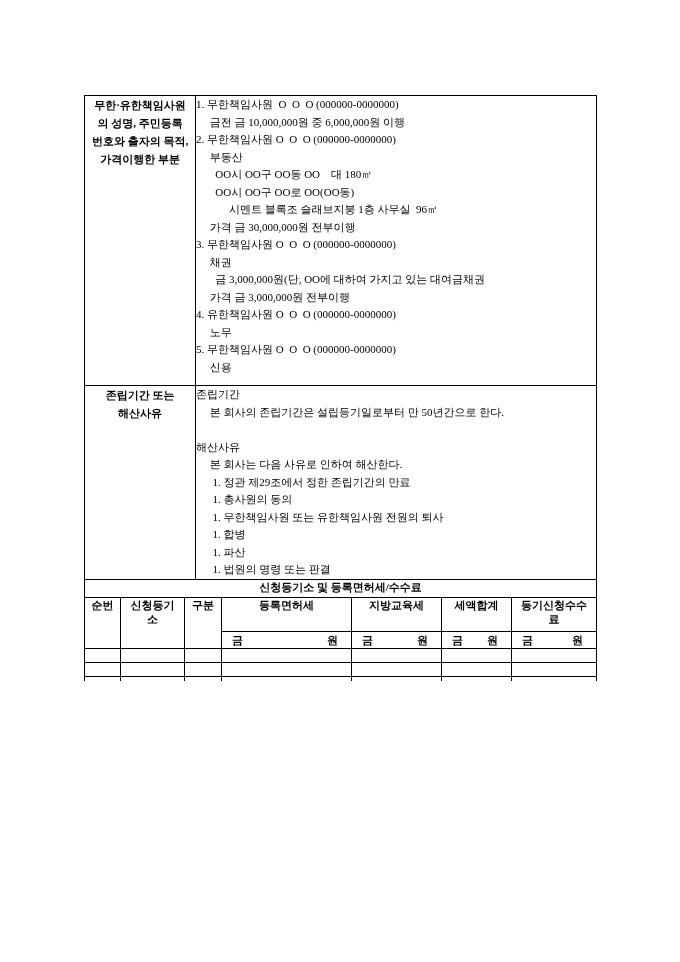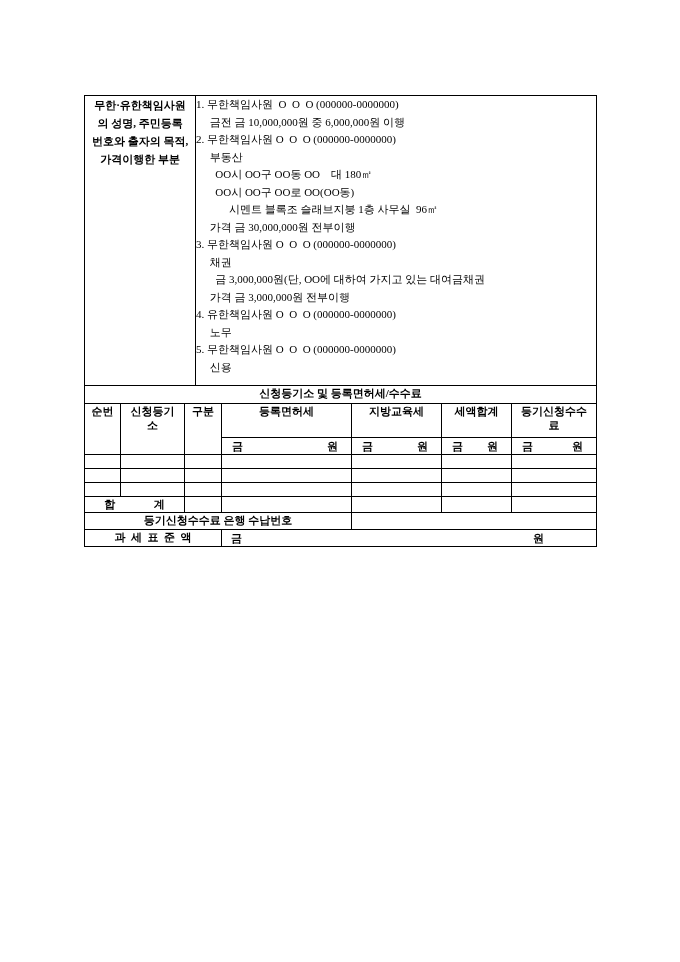--- a/index.html
+++ b/index.html
@@ -76,20 +76,39 @@
      가격 금 3,000,000원 전부이행
 4. 유한책임사원 O  O  O (000000-0000000)
      노무
 5. 무한책임사원 O  O  O (000000-0000000)
      신용</div>
           </td>
         </tr>
 
 
 
+        <tr class="r-duration">
+          <td class="label-cell">
+            <div class="pre-c">존립기간 또는
+해산사유</div>
+          </td>
+          <td class="content-cell">
+            <div class="pre">존립기간
+     본 회사의 존립기간은 설립등기일로부터 만 50년간으로 한다.
+
+해산사유
+     본 회사는 다음 사유로 인하여 해산한다.
+      1. 정관 제29조에서 정한 존립기간의 만료
+      1. 총사원의 동의
+      1. 무한책임사원 또는 유한책임사원 전원의 퇴사
+      1. 합병
+      1. 파산
+      1. 법원의 명령 또는 판결</div>
+          </td>
+        </tr>
 
       </tbody>
     </table>
 
     <table class="tbl stack">
       <colgroup>
         <col style="width:36px">
           <col style="width:64px">
           <col style="width:37px">
         <col style="width:130px">

